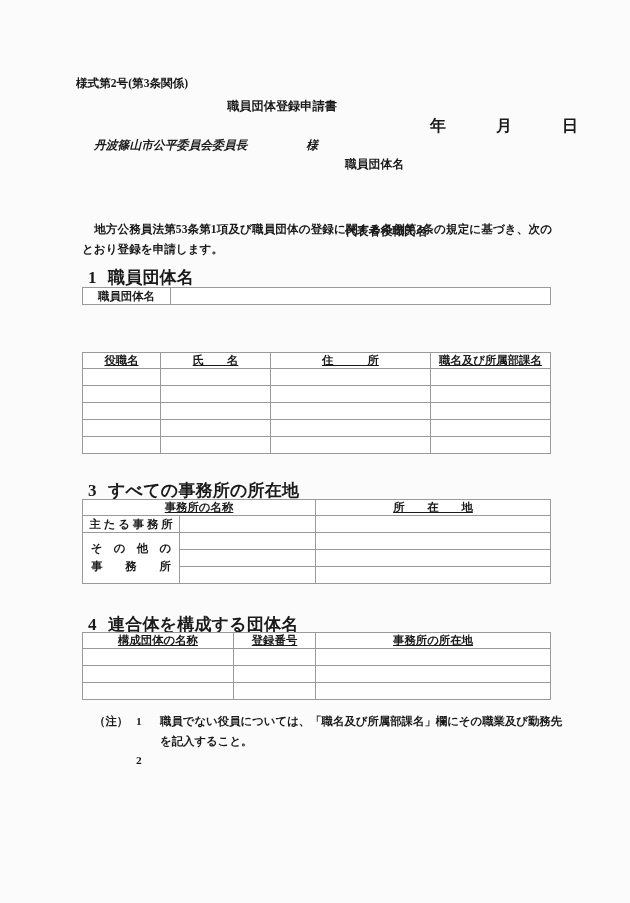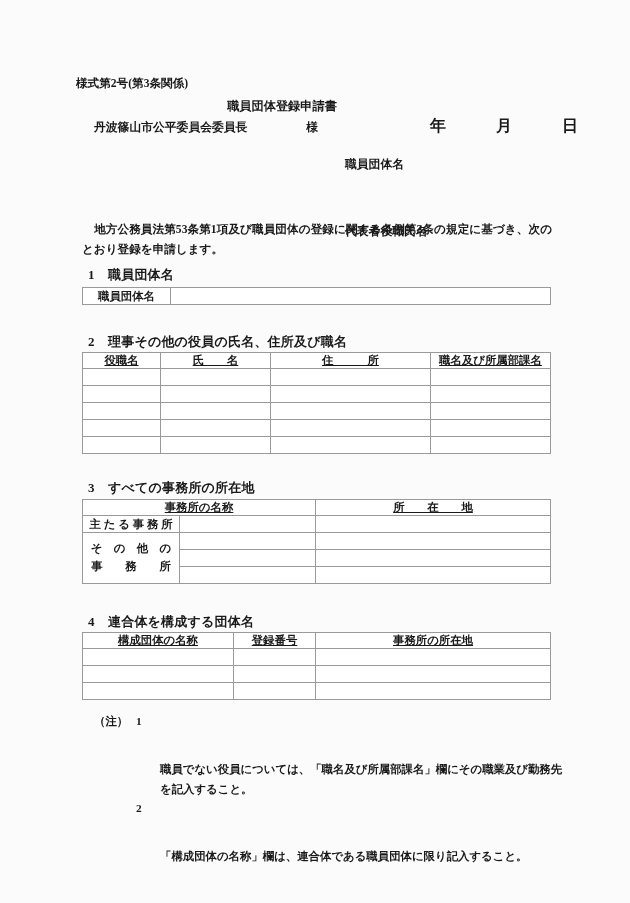--- a/index.html
+++ b/index.html
@@ -38,23 +38,24 @@
     font-weight: bold;
     white-space: pre;
   }
   #date-line {
     left: 430px; top: 116px;
     font-size: 16px;
     font-weight: bold;
     letter-spacing: 0.5px;
   }
   #addressee {
-    left: 94px; top: 120px;
+    left: 94px; top: 138px;
     font-size: 11.8px;
     font-weight: bold;
+    font-style: italic;
   }
   #sig-org {
     left: 345px; top: 157px;
     font-size: 11.8px;
     font-weight: bold;
   }
   #sig-rep {
     left: 345px; top: 176px;
     font-size: 11.8px;
     font-weight: bold;
@@ -68,21 +69,21 @@
     font-size: 11.6px;
     line-height: 1.75;
     font-weight: bold;
     white-space: normal;
     text-align: justify;
   }
   #intro .ind { padding-left: 1.05em; }
 
   
   .sec-head {
-    font-size: 13px;
+    font-size: 17px;
     font-weight: bold;
     letter-spacing: 0.2px;
   }
   .sec-head .num { display: inline-block; width: 20px; }
 
   
   table.form {
     position: absolute;
     border-collapse: collapse;
     table-layout: fixed;
@@ -132,21 +133,21 @@
     position: absolute;
     left: 94px; top: 712px;
     width: 480px;
     font-size: 11.4px;
     font-weight: bold;
     line-height: 1.72;
   }
   .note-row { display: flex; align-items: flex-start; }
   .note-tag { width: 42px; flex: 0 0 42px; white-space: pre; }
   .note-num { width: 24px; flex: 0 0 24px; white-space: pre; }
-  .note-body { flex: 1 1 auto; margin-top: 48px; }
+  .note-body { flex: 1 1 auto; }
   .note-cont { padding-left: 66px; }
 </style>
 </head>
 <body>
 
 <div id="page">
 
   <div class="abs" id="form-code">様式第2号(第3条関係)</div>
 
   <div class="abs" id="doc-title">職員団体登録申請書</div>
@@ -169,21 +170,20 @@
         <col style="width:380px">
       </colgroup>
     <tbody>
       <tr>
         <td class="lbl">職員団体名</td>
         <td class="blank"></td>
       </tr>
     </tbody>
   </table>
 
-  <div class="abs sec-head" id="sec-2"><span class="num">2</span><span>理事その他の役員の氏名、住所及び職名</span></div>
 
   <table class="form" id="tbl-2">
     <colgroup>
       <col style="width:78px">
         <col style="width:110px">
       <col style="width:160px">
         <col style="width:120px">
     </colgroup>
     <tbody>
       <tr>
@@ -295,17 +295,16 @@
   <div id="notes">
     <div class="note-row">
       <span class="note-tag">（注）</span>
       <span class="note-num">1</span>
       <span class="note-body">職員でない役員については、「職名及び所属部課名」欄にその職業及び勤務先</span>
     </div>
     <div class="note-cont">を記入すること。</div>
     <div class="note-row">
       <span class="note-tag"></span>
       <span class="note-num">2</span>
-      <span class="note-body">「構成団体の名称」欄は、連合体である職員団体に限り記入すること。</span>
     </div>
   </div>
 
 </div>
 
 </body></html>

